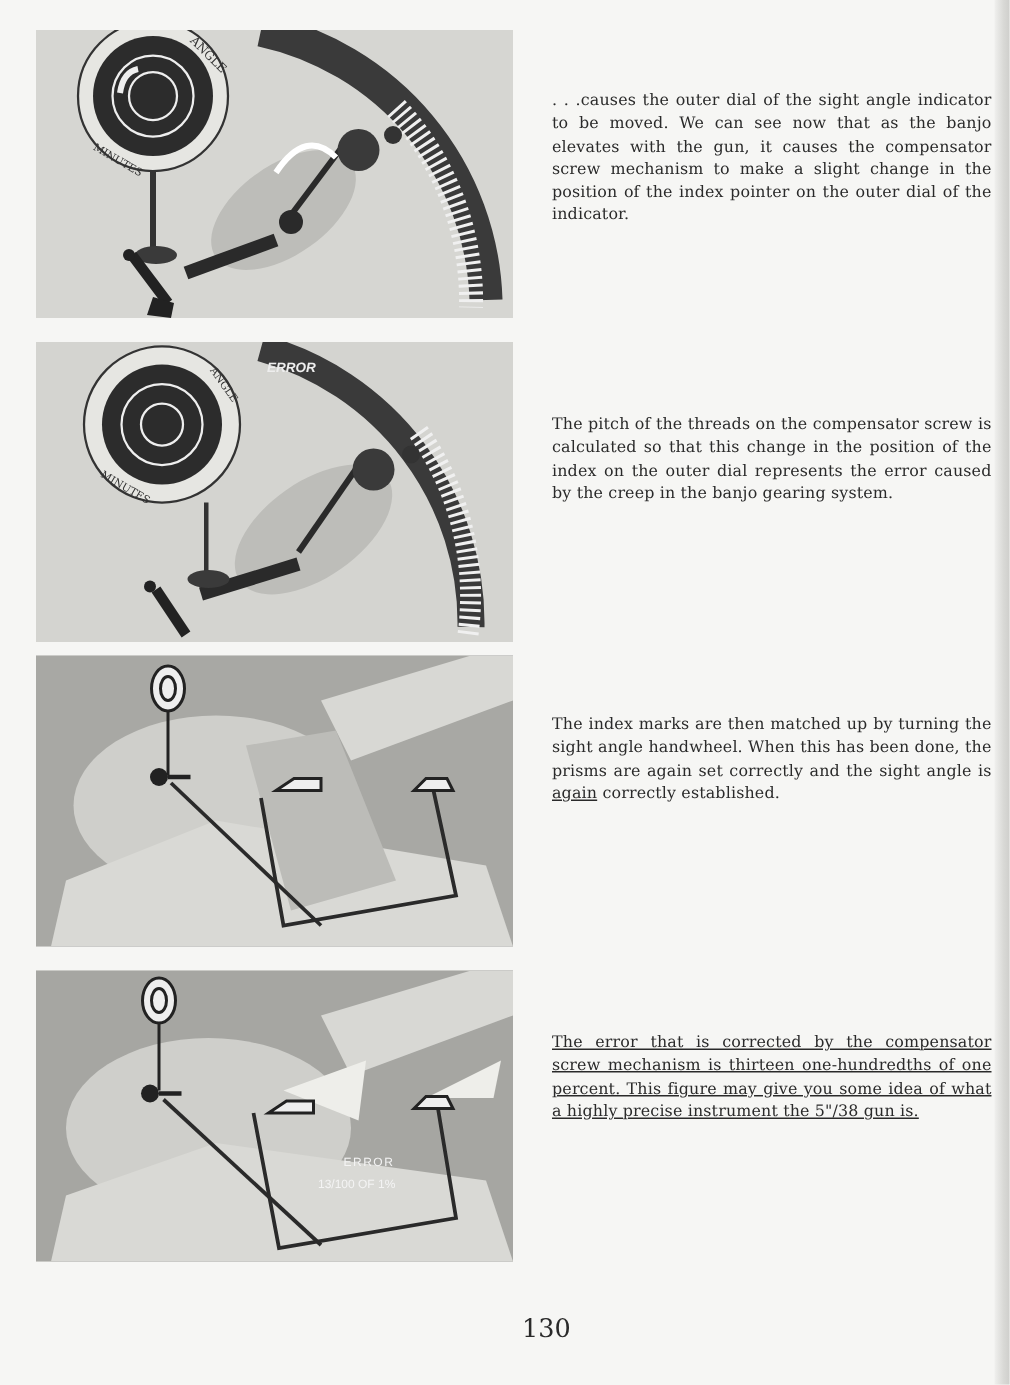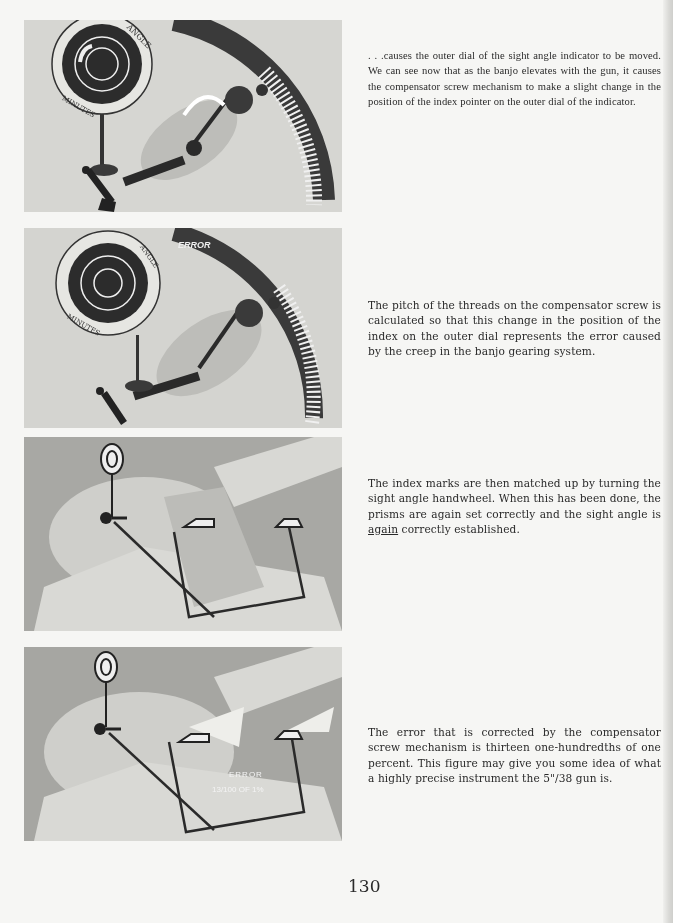--- a/index.html
+++ b/index.html
@@ -21,24 +21,24 @@
   #p1 { top: 20px; height: 192px; background: #d6d6d2; }
   #p2 { top: 228px; height: 200px; background: #d4d4d0; }
   #p3 { top: 437px; height: 194px; background: #a9a9a5; }
   #p4 { top: 647px; height: 194px; background: #a7a7a3; }
 
   .caption {
     position: absolute; left: 368px; width: 293px;
     font-size: 10.6px; line-height: 15.3px; text-align: justify;
     text-align-last: left; letter-spacing: 0.1px;
   }
-  #c1 { top: 48px; font-family: Liberation Serif, serif; }
-  #c2 { top: 276px; margin-top: 22px; }
+  #c1 { top: 60px; }
+  #c2 { top: 276px; }
   #c3 { top: 476px; }
-  #c4 { top: 725px; }
+  #c4 { top: 688px; text-decoration: underline; }
   .u { text-decoration: underline; }
   .page-number {
     position: absolute; top: 876px; left: 348px; font-size: 17px;
   }
 </style>
 </head>
 <body>
 
 <div class="gutter"></div>
 

